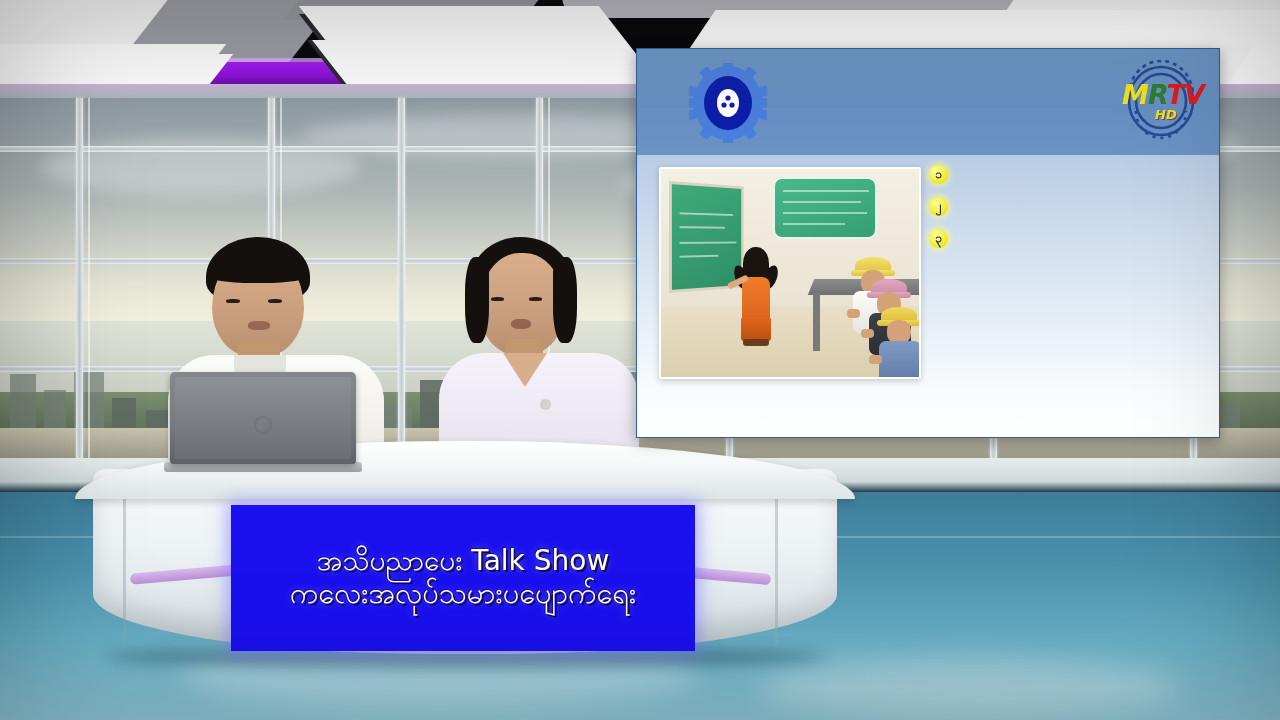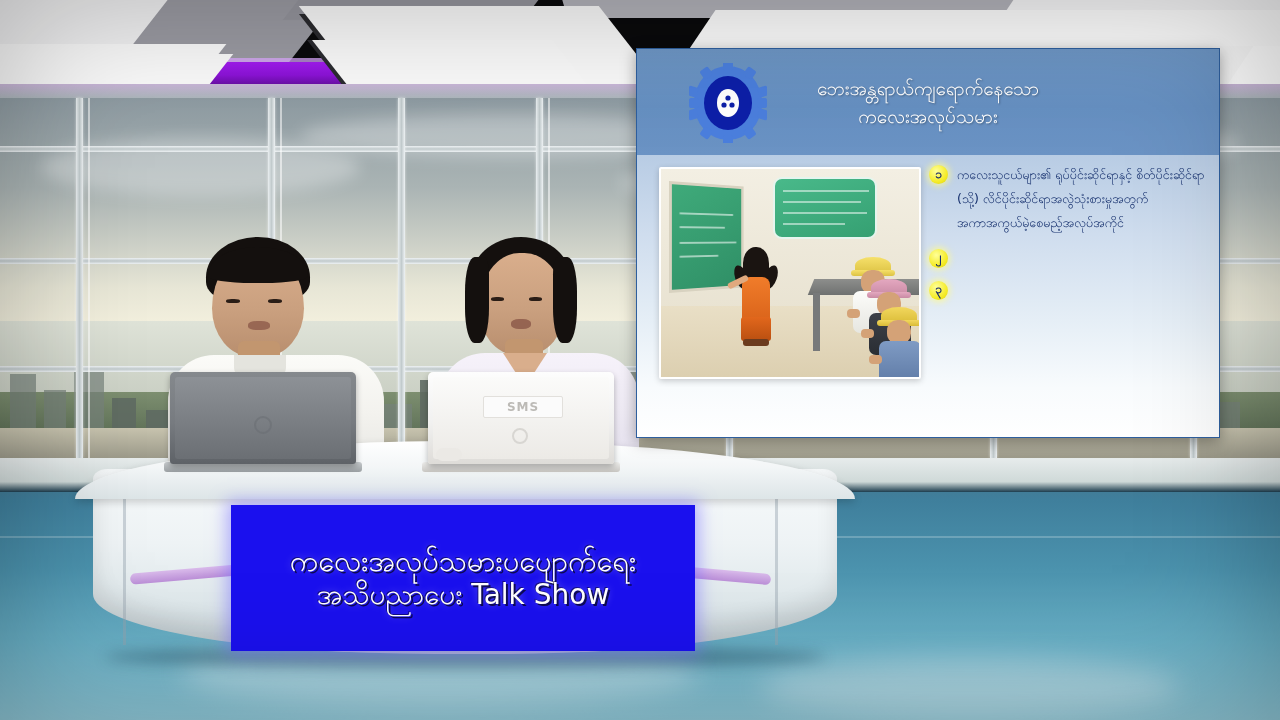--- a/index.html
+++ b/index.html
@@ -417,44 +417,33 @@
 
     <div class="desk-wrap">
       <div class="desk-shadow"></div>
       <div class="desk-body"></div>
       <div class="desk-stripe ds-left"></div>
       <div class="desk-stripe ds-right"></div>
       <div class="desk-edge-l"></div>
       <div class="desk-edge-r"></div>
       <div class="desk-top"></div>
       <div class="desk-banner">
+        <div class="banner-line l2">အသိပညာပေး Talk Show</div>
         <div class="banner-line l1">ကလေးအလုပ်သမားပပျောက်ရေး</div>
-        <div class="banner-line l2">အသိပညာပေး Talk Show</div>
       </div>
     </div>
 
     <div class="laptop" id="laptop-left">
       <div class="lap-base"></div>
       <div class="lid">
         <div class="lid-inner"></div>
         <div class="logo"></div>
       </div>
     </div>
 
-    <div class="laptop" id="laptop-right">
-      <div class="lap-base"></div>
-      <div class="lid">
-        <div class="lid-inner"></div>
-        <div class="sms-sticker">
-          <span>SMS</span>
-        </div>
-        <div class="logo"></div>
-        <div class="trackpad"></div>
-      </div>
-    </div>
 
   </div>
 
   <div class="slide">
 
     <div class="slide-header">
 
       <div class="ilo-mark">
         <svg class="gear" viewBox="0 0 78 80" xmlns="http://www.w3.org/2000/svg">
           <g transform="translate(39,40)">
@@ -477,25 +466,35 @@
             </g>
             <ellipse rx="24" ry="27" fill="#0d1fa8"></ellipse>
             <ellipse rx="11" ry="14" fill="#ffffff"></ellipse>
             <circle cx="0" cy="-5" r="2.6" fill="#0d1fa8"></circle>
             <circle cx="-4" cy="2" r="2.6" fill="#0d1fa8"></circle>
             <circle cx="4" cy="2" r="2.6" fill="#0d1fa8"></circle>
           </g>
         </svg>
       </div>
 
-      <div class="slide-title">
-        <span class="t1">ဘေးအန္တရာယ်ကျရောက်နေသော</span>
-        <span class="t2">ကလေးအလုပ်သမား</span>
-      </div>
-
+
+      <div class="mrtv-mark">
+        <svg viewBox="0 0 92 86" xmlns="http://www.w3.org/2000/svg" style="position:absolute;left:0;top:0;width:92px;height:86px;opacity:.85">
+          <g transform="translate(46,44)" fill="none" stroke="#1d3e8f" stroke-width="2.6">
+            <ellipse rx="32" ry="34"></ellipse>
+            <ellipse rx="25" ry="27"></ellipse>
+            <path d="M-32,-6 a32,34 0 0 1 64,0" stroke-dasharray="4 4"></path>
+            <path d="M-25,10 a25,27 0 0 0 50,0" stroke-dasharray="3 5"></path>
+          </g>
+        </svg>
+        <div class="mrtv-text">
+          <span class="m">M</span><span class="r">R</span><span class="t">T</span><span class="v">V</span>
+        </div>
+        <div class="mrtv-hd">HD</div>
+      </div>
     </div>
 
     <div class="slide-body">
 
       <div class="illus">
         <div class="ill-wall"></div>
         <div class="ill-floor"></div>
 
         <div class="board">
           <div class="board-line bl1"></div>
@@ -543,21 +542,20 @@
           <div class="w-brim"></div>
           <div class="w-face"></div>
           <div class="w-body"></div>
           <div class="w-hand"></div>
         </div>
       </div>
 
       <div class="bullets">
         <div class="bullet">
           <div class="badge">၁</div>
-          <div class="btext">ကလေးသူငယ်များ၏ ရုပ်ပိုင်းဆိုင်ရာနှင့် စိတ်ပိုင်းဆိုင်ရာ (သို့) လိင်ပိုင်းဆိုင်ရာအလွဲသုံးစားမှုအတွက် အကာအကွယ်မဲ့စေမည့်အလုပ်အကိုင်</div>
         </div>
         <div class="bullet">
           <div class="badge">၂</div>
         </div>
         <div class="bullet">
           <div class="badge">၃</div>
         </div>
       </div>
 
     </div>

